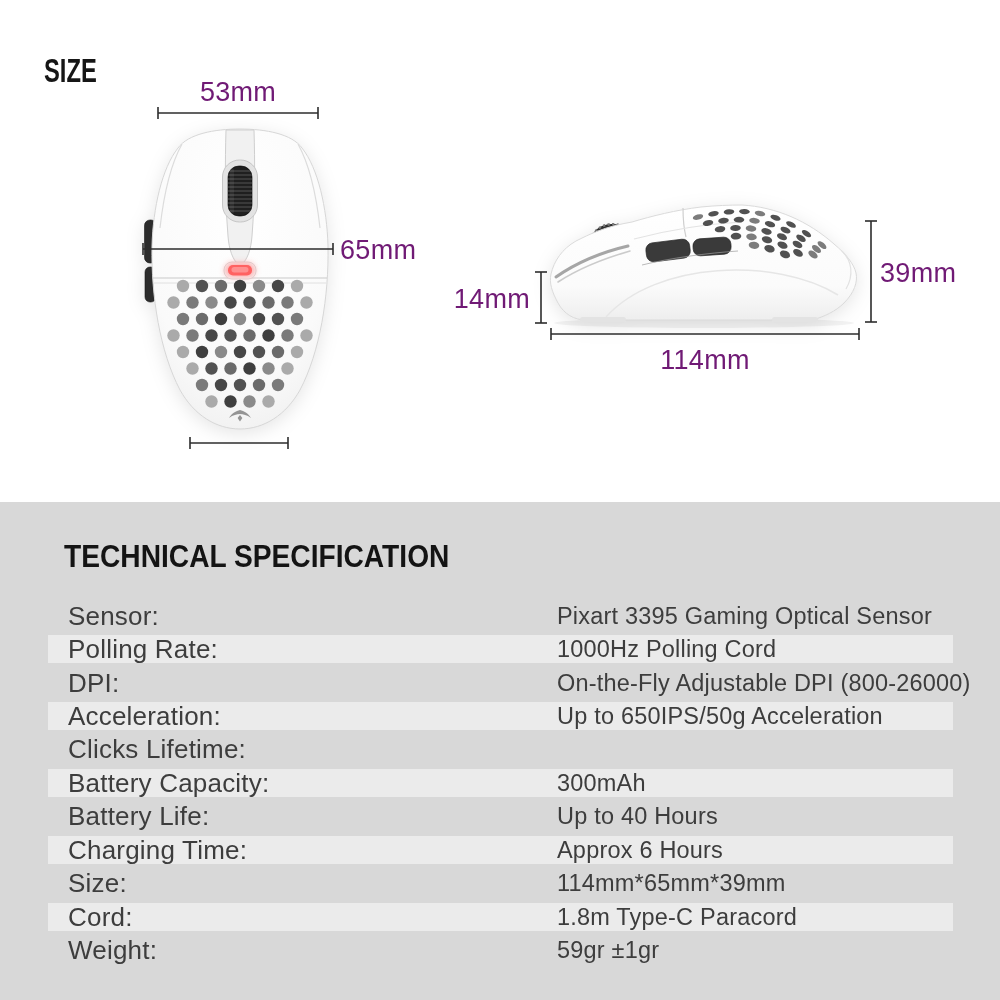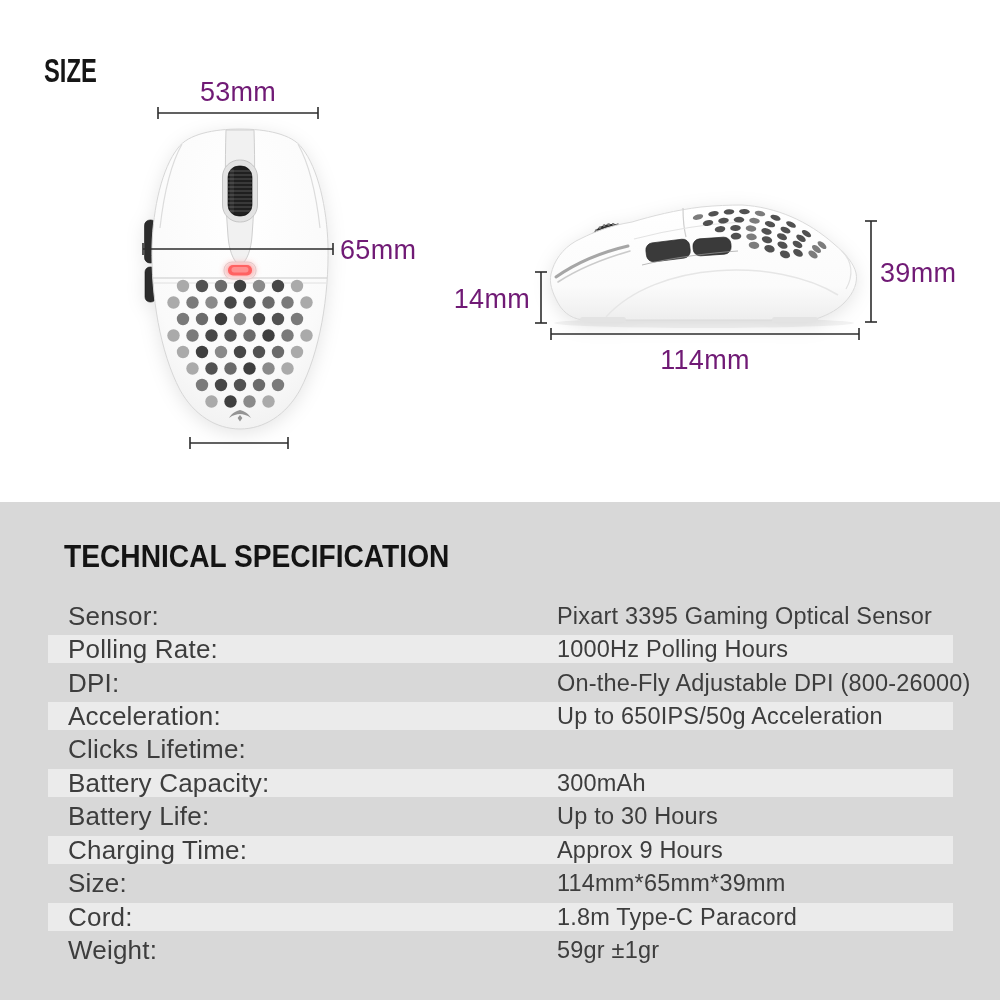--- a/index.html
+++ b/index.html
@@ -306,44 +306,44 @@
   <section class="spec-section">
     <div class="spec-heading">TECHNICAL SPECIFICATION</div>
 
     <div class="spec-table">
       <div class="spec-row">
         <span class="spec-label">Sensor:</span>
         <span class="spec-value">Pixart 3395 Gaming Optical Sensor</span>
       </div>
       <div class="spec-row striped">
         <span class="spec-label">Polling Rate:</span>
-        <span class="spec-value">1000Hz Polling Hours</span>
+        <span class="spec-value">1000Hz Polling Cord</span>
       </div>
       <div class="spec-row">
         <span class="spec-label">DPI:</span>
         <span class="spec-value">On-the-Fly Adjustable DPI (800-26000)</span>
       </div>
       <div class="spec-row striped">
         <span class="spec-label">Acceleration:</span>
         <span class="spec-value">Up to 650IPS/50g Acceleration</span>
       </div>
       <div class="spec-row">
         <span class="spec-label">Clicks Lifetime:</span>
       </div>
       <div class="spec-row striped">
         <span class="spec-label">Battery Capacity:</span>
         <span class="spec-value">300mAh</span>
       </div>
       <div class="spec-row">
         <span class="spec-label">Battery Life:</span>
-        <span class="spec-value">Up to 30 Hours</span>
+        <span class="spec-value">Up to 40 Hours</span>
       </div>
       <div class="spec-row striped">
         <span class="spec-label">Charging Time:</span>
-        <span class="spec-value">Approx 9 Hours</span>
+        <span class="spec-value">Approx 6 Hours</span>
       </div>
       <div class="spec-row">
         <span class="spec-label">Size:</span>
         <span class="spec-value">114mm*65mm*39mm</span>
       </div>
       <div class="spec-row striped">
         <span class="spec-label">Cord:</span>
         <span class="spec-value">1.8m Type-C Paracord</span>
       </div>
       <div class="spec-row">

